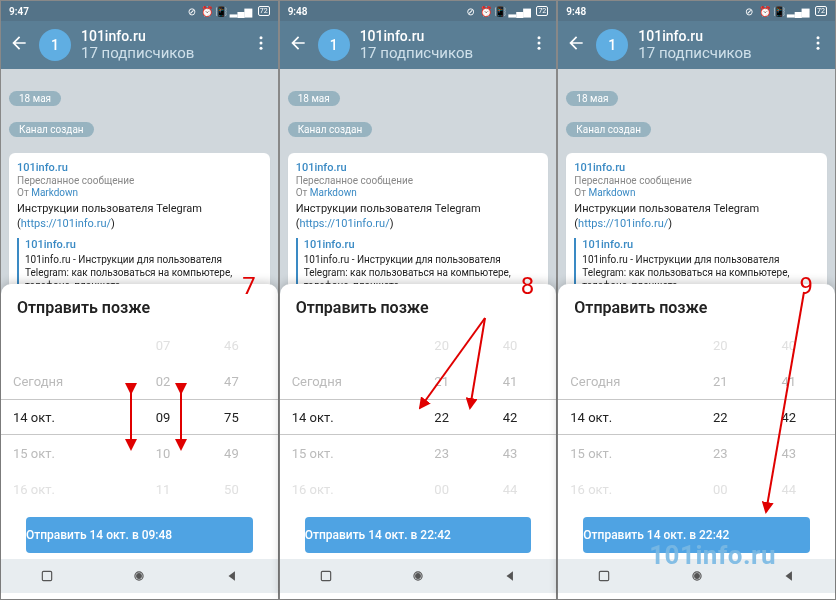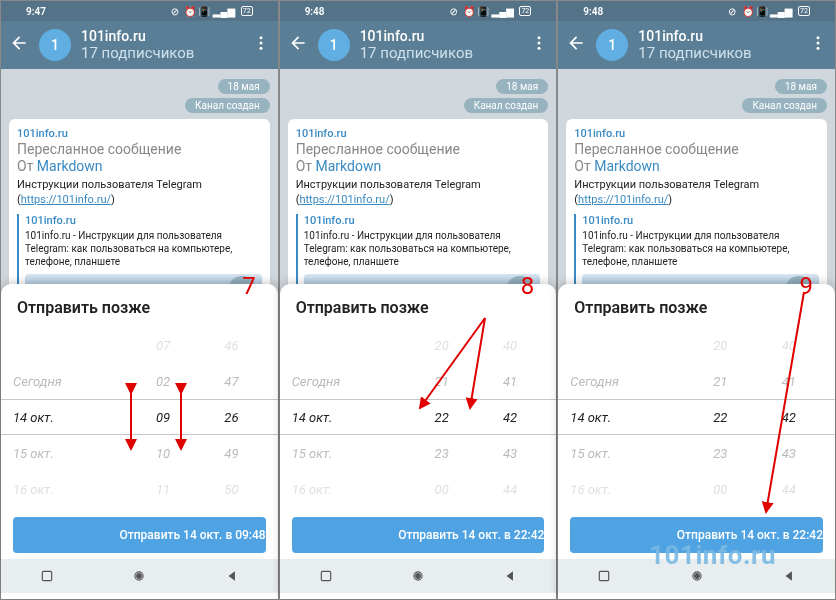--- a/index.html
+++ b/index.html
@@ -1,53 +1,53 @@
 <!DOCTYPE html>
 <html><head>
 <meta charset="utf-8">
 <style>
 * { margin: 0; padding: 0; box-sizing: border-box; font-family: -apple-system, Roboto, Arial, sans-serif; }
 body { width: 836px; height: 600px; background: #fff; position: relative; overflow: hidden; }
 .screens { display: flex; width: 836px; height: 600px; }
 .screen { width: 278.67px; height: 600px; border: 1px solid #888; display: flex; flex-direction: column; position: relative; background: #d0d7dc; }
-.statusbar { height: 20px; background: #547388; display: flex; align-items: center; justify-content: space-between; padding: 0 25px; color: #fff; font-size: 10px; }
+.statusbar { height: 20px; background: #547388; display: flex; align-items: center; justify-content: space-between; padding: 0 8px; color: #fff; font-size: 10px; }
 .statusbar .time { font-weight: 600; }
 .statusbar .icons { display: flex; gap: 4px; align-items: center; }
 .si { width: 10px; height: 10px; display: inline-block; }
 .header { height: 48px; background: #5a7e95; display: flex; align-items: center; padding: 0 8px; color: #fff; gap: 10px; }
 .back { flex: 0 0 auto; }
 .avatar { width: 32px; height: 32px; border-radius: 50%; background: #60aee2; display: flex; align-items: center; justify-content: center; font-size: 14px; font-weight: 500; }
 .title-block { flex: 1; display: flex; flex-direction: column; line-height: 1.2; }
 .title { font-size: 14px; font-weight: 500; }
 .subtitle { font-size: 15px; color: #cfe0ea; }
 .more { flex: 0 0 auto; }
 .chat { flex: 1; padding: 6px 8px; overflow: hidden; font-size: 11px; color: #222; }
-.datechip, .syschip { text-align: right; margin: 4px auto; }
+.datechip, .syschip { text-align: left; margin: 16px auto; }
 .datechip span, .syschip span { background: #88aab9cc; color: #fff; padding: 2px 10px; border-radius: 11px; font-size: 10px; display: inline-block; }
 .msg { background: #fff; border-radius: 6px; padding: 8px; margin-top: 6px; box-shadow: 0 1px 1px rgba(0,0,0,0.08); }
 .msg .sender { color: #3a8ac4; font-size: 11px; font-weight: 500; }
-.msg .fwd { color: #888; font-size: 14px; margin-top: 1px; }
+.msg .fwd { color: #888; font-size: 10px; margin-top: 1px; }
 .msg .fwd-user { color: #3a8ac4; }
 .msg .msgtext { font-size: 11px; margin-top: 4px; line-height: 1.35; }
-.msg .link { color: #3a8ac4; text-decoration: underline; }
+.msg .link { color: #3a8ac4; }
 .msg .preview { border-left: 2px solid #3a8ac4; margin-top: 6px; padding-left: 6px; }
 .msg .preview .ptitle { color: #3a8ac4; font-size: 11px; font-weight: 500; }
 .msg .preview .pdesc { font-size: 10px; color: #222; margin-top: 2px; line-height: 1.3; }
 .msg .pimg { margin-top: 6px; height: 34px; background: linear-gradient(180deg,#dbe8f2,#5992c5); border-radius: 4px; position: relative; }
 .msg .dl { position: absolute; right: 6px; top: 2px; width: 28px; height: 28px; background: #8aa8b9cc; border-radius: 50%; display: flex; align-items: center; justify-content: center; color: #fff; font-size: 14px; }
 .sheet { position: absolute; left: 0; right: 0; bottom: 0; background: #fff; border-top-left-radius: 10px; border-top-right-radius: 10px; box-shadow: 0 -2px 10px rgba(0,0,0,0.2); padding-bottom: 6px; }
 .sheet .stitle { font-size: 16px; font-weight: 600; color: #222; padding: 14px 16px 10px; position: relative; }
 .pickers { display: flex; height: 180px; position: relative; padding: 0 12px; }
-.col { flex: 1; display: flex; flex-direction: column; justify-content: center; align-items: center; font-size: 13px; color: #222; font-style: italic; }
+.col { flex: 1; display: flex; flex-direction: column; justify-content: center; align-items: center; font-size: 13px; color: #222; }
 .col.day { flex: 1.4; align-items: flex-start; padding-right: 20px; }
 .col .row { height: 36px; display: flex; align-items: center; }
 .col .row.faded1 { color: #bbb; }
 .col .row.faded2 { color: #e0e0e0; }
 .selband { position: absolute; left: 0; right: 0; top: 72px; height: 36px; border-top: 1px solid #c7c7c7; border-bottom: 1px solid #c7c7c7; pointer-events: none; }
-.sendbtn { margin: 10px 12px 6px; background: #4fa3e3; color: #fff; text-align: right; padding: 11px 0; border-radius: 4px; font-size: 12px; font-weight: 500; }
+.sendbtn { margin: 10px 25px 6px; background: #4fa3e3; color: #fff; text-align: left; padding: 11px 0; border-radius: 4px; font-size: 12px; font-weight: 500; }
 .navbar { height: 34px; background: #e8edf0; display: flex; justify-content: space-around; align-items: center; }
 .navbtn { width: 18px; height: 18px; display: flex; align-items: center; justify-content: center; }
 .step-label { position: absolute; font-size: 24px; font-weight: 400; color: #e00000; z-index: 10; }
 .arrow { position: absolute; z-index: 9; pointer-events: none; }
 .watermark { position: absolute; right: 60px; bottom: 30px; font-size: 26px; font-weight: 700; color: #7ab9e4; opacity: 0.9; z-index: 20; letter-spacing: 0.5px; pointer-events: none; }
 </style>
 </head>
 <body>
 
 <div class="screens">
@@ -121,21 +121,21 @@
         <div class="col">
           <div class="row faded2">07</div>
           <div class="row faded1">02</div>
           <div class="row">09</div>
           <div class="row faded1">10</div>
           <div class="row faded2">11</div>
         </div>
         <div class="col">
           <div class="row faded2">46</div>
           <div class="row faded1">47</div>
-          <div class="row">26</div>
+          <div class="row">75</div>
           <div class="row faded1">49</div>
           <div class="row faded2">50</div>
         </div>
         <svg class="arrow" style="left:118px;top:50px" width="24" height="80">
           <defs>
               <marker id="a1" markerWidth="6" markerHeight="6" refX="3" refY="3" orient="auto">
                 <path d="M0,0 L6,3 L0,6 z" fill="#e00000"></path>
               </marker>
             </defs>
           <line x1="12" y1="12" x2="12" y2="68" stroke="#e00000" stroke-width="2" marker-start="url(#a1)" marker-end="url(#a1)"></line>

